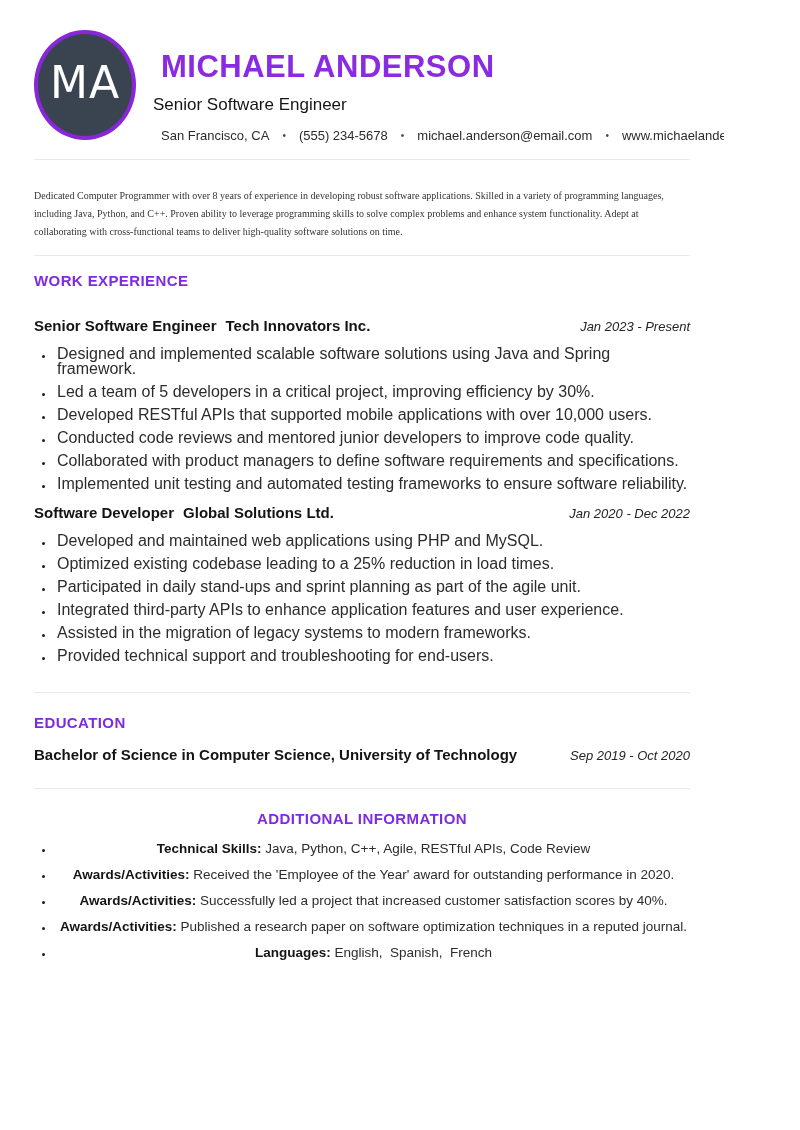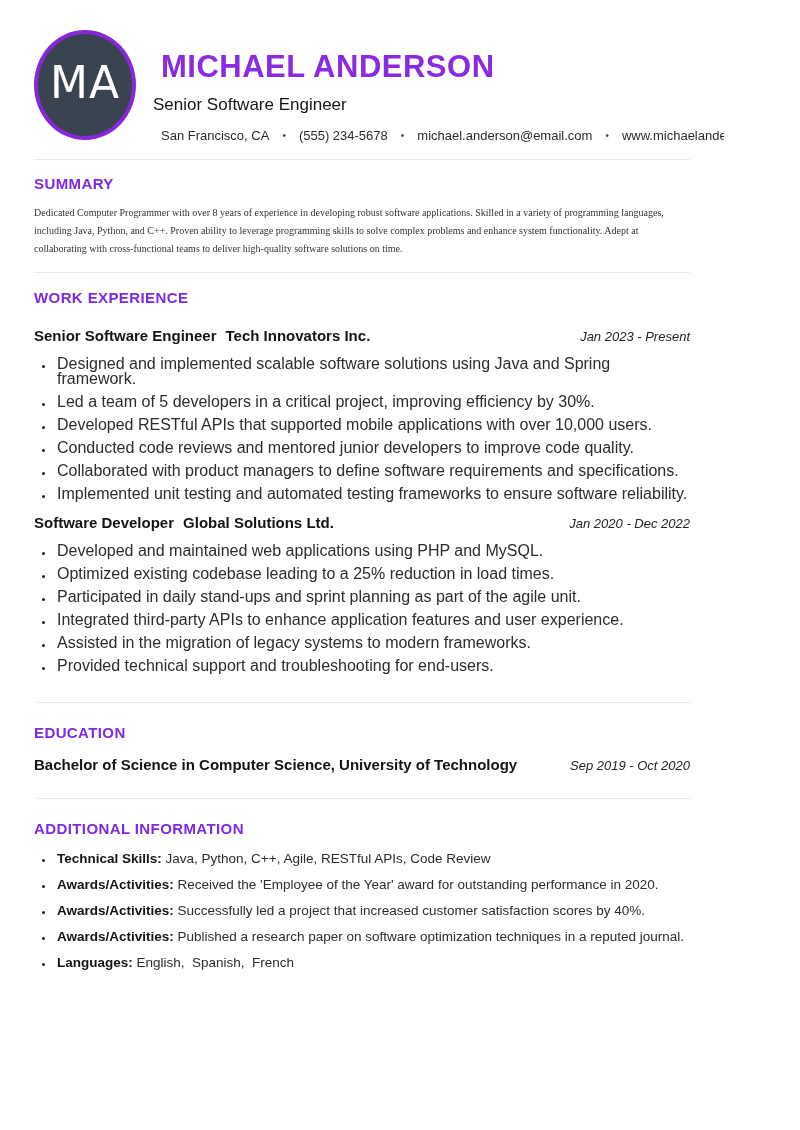--- a/index.html
+++ b/index.html
@@ -84,31 +84,31 @@
   .section-heading {
     margin: 0;
     font-size: 15px;
     font-weight: 700;
     letter-spacing: 0.4px;
     color: #7d2be2;
   }
   .section-summary    { padding: 15px 0 14px 0; }
   .section-work       { padding: 16px 0 21px 0; }
   .section-education  { padding: 21px 0 25px 0; }
-  .section-additional { padding: 21px 0 0 0; }
+  .section-additional { padding: 21px 0 0 0; text-align: center; }
 
   .summary-text {
     margin: 12px 0 0 0;
     font-size: 10px;
     line-height: 18px;
     color: #333333;
     font-family: Liberation Serif, serif;
   }
   
-  .job { margin-top: 21px; }
+  .job { margin-top: 28px; }
   .job + .job { margin-top: 13px; }
   .row-split {
     display: flex;
     justify-content: space-between;
     align-items: baseline;
   }
   .entry-title {
     font-size: 15px;
     font-weight: 700;
     color: #141414;
@@ -177,21 +177,20 @@
         <span>michael.anderson@email.com</span>
         <span class="sep">•</span>
         <span>www.michaelanderson.com</span>
       </div>
     </div>
   </div>
 
   <hr class="divider">
 
   <section class="section-summary">
-    <h2 class="section-heading">SUMMARY</h2>
     <p class="summary-text">Dedicated Computer Programmer with over 8 years of experience in developing robust software applications. Skilled in a variety of programming languages, including Java, Python, and C++. Proven ability to leverage programming skills to solve complex problems and enhance system functionality. Adept at collaborating with cross-functional teams to deliver high-quality software solutions on time.</p>
   </section>
 
   <hr class="divider">
 
   <section class="section-work">
     <h2 class="section-heading">WORK EXPERIENCE</h2>
 
     <div class="job">
       <div class="row-split">

